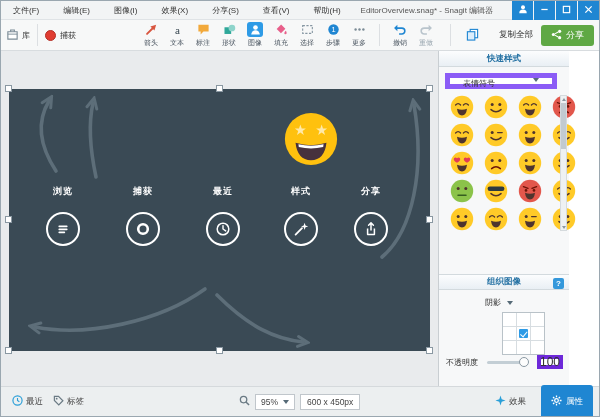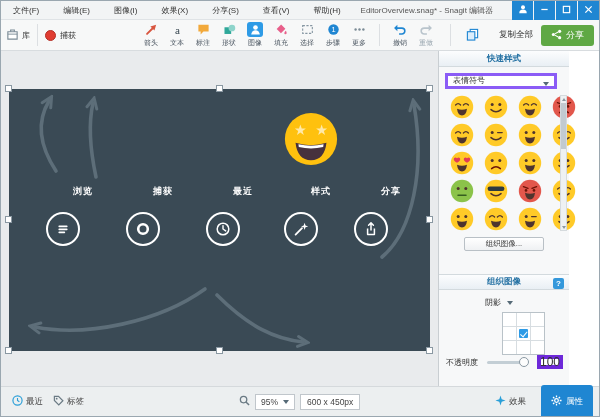--- a/index.html
+++ b/index.html
@@ -28,30 +28,30 @@
   .tb-right{margin-left:auto;display:flex;align-items:center;gap:8px}
   .copyall{display:flex;align-items:center;gap:20px;font-size:8.5px;color:#333}
   .share-btn{display:flex;align-items:center;gap:4px;background:#5fa844;color:#fff;font-size:9px;padding:4px 10px;border-radius:3px}
 
   
   .work{position:absolute;top:50px;left:0;width:437px;height:337px;background:#e9ebed}
   .canvas{position:absolute;left:8px;top:38px;width:421px;height:262px;background:#3a4a55}
   .arrows{position:absolute;left:0;top:0}
   .big-emoji{position:absolute;left:273px;top:21px}
   .handle{position:absolute;width:7px;height:7px;background:#fff;border:1px solid #8a98a2}
-  .ci{position:absolute;top:96px;width:60px;text-align:right}
+  .ci{position:absolute;top:96px;width:60px;text-align:center}
   .ci-label{color:#fff;font-size:9px;font-weight:700;letter-spacing:1px}
   .ci-ring{width:34px;height:34px;border:2px solid #fff;border-radius:50%;margin:14px auto 0;display:flex;align-items:center;justify-content:center}
 
   
   .panel{position:absolute;top:50px;left:437px;width:131px;height:337px;background:#f7f8f9;border-left:1px solid #c9ced2}
   .phead{position:relative;height:16px;background:linear-gradient(#fcfdfe,#e9eff4);border-bottom:1px solid #d3dade;color:#2471a3;font-weight:700;font-size:8.5px;display:flex;align-items:center;justify-content:center}
   .phead2{position:absolute;top:223px;left:0;right:0;border-top:1px solid #d3dade}
   .help-badge{position:absolute;right:5px;top:2.5px;width:11px;height:11px;background:#3498db;color:#fff;border-radius:2px;font-size:8px;display:flex;align-items:center;justify-content:center;font-weight:700}
-  .cat-dd{position:absolute;left:6px;right:12px;top:22px;height:16px;background:#fff;border:3px solid #8b5cf6;display:flex;align-items:flex-end;padding:0 5px;font-size:8px}
+  .cat-dd{position:absolute;left:6px;right:12px;top:22px;height:16px;background:#fff;border:5px solid #8b5cf6;display:flex;align-items:flex-start;padding:0 13px;font-size:8px}
   .dd-arrow{margin-left:auto;width:0;height:0;border-left:3.5px solid transparent;border-right:3.5px solid transparent;border-top:4px solid #566a77}
   .egrid{position:absolute;left:11px;top:44px;display:grid;grid-template-columns:repeat(4,24px);column-gap:10px;row-gap:4px}
   .emoji{width:24px;height:24px}
   .vscroll{position:absolute;right:2px;top:44px;width:7px;height:136px;background:#eef1f3;border:1px solid #d5dadd}
   .vthumb{position:absolute;left:0;top:7px;width:5px;height:46px;background:#c2cad0}
   .varrow{position:absolute;left:0;width:5px;height:6px;display:flex;align-items:center;justify-content:center}
   .tri-up{width:0;height:0;border-left:2.5px solid transparent;border-right:2.5px solid transparent;border-bottom:3.5px solid #8b979f}
   .tri-dn{width:0;height:0;border-left:2.5px solid transparent;border-right:2.5px solid transparent;border-top:3.5px solid #8b979f}
   .small-btn{position:absolute;left:50%;transform:translateX(-50%);width:80px;height:14px;background:linear-gradient(#fff,#eff1f3);border:1px solid #b9c0c6;border-radius:2px;font-size:7.5px;color:#333;display:flex;align-items:center;justify-content:center}
   .shadow-row{position:absolute;top:246px;left:46px;display:flex;align-items:center;gap:4px;font-size:8px;color:#333}
@@ -460,21 +460,20 @@
       </div>
     <div class="vscroll">
       <div class="varrow" style="top:0">
           <span class="tri-up"></span>
         </div>
       <div class="vthumb"></div>
       <div class="varrow" style="bottom:0">
           <span class="tri-dn"></span>
         </div>
     </div>
-    <div class="small-btn" style="top:186px">组织图像...</div>
     <div class="phead phead2">
       <span>组织图像</span>
       <span class="help-badge">?</span>
     </div>
     <div class="shadow-row">
       <span>阴影</span>
       <span class="dd-arrow" style="margin-left:2px"></span>
     </div>
     <div id="shadowGrid" class="sgrid">
         <div class="scell"></div>

